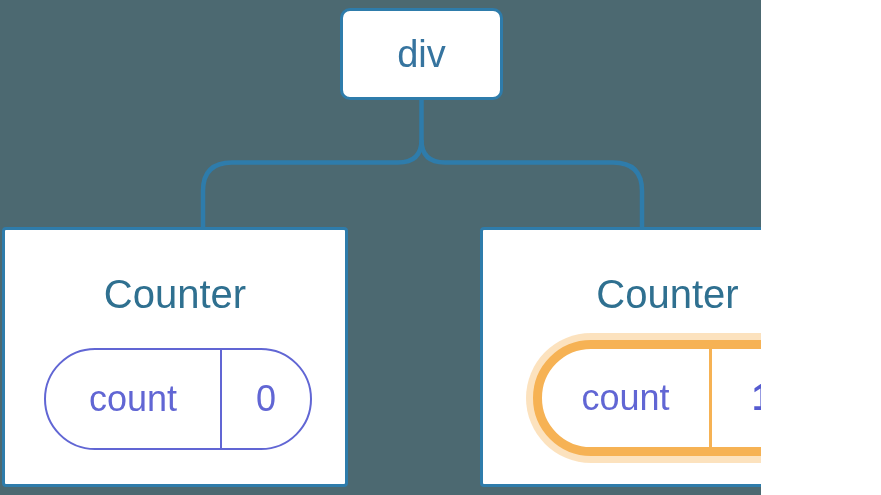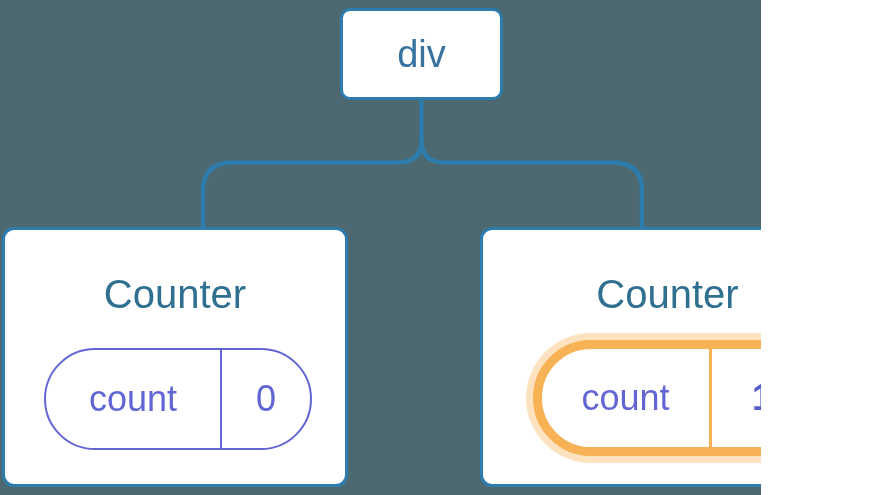--- a/index.html
+++ b/index.html
@@ -21,21 +21,21 @@
     border-radius: 10px;
     display: flex; align-items: center; justify-content: center;
   }
   .root-label { font-size: 38px; font-weight: 500; color: var(--root-label-color, #36749f); }
 
   .card {
     position: absolute; top: 227px; height: 260px;
     box-sizing: border-box;
     background: #ffffff;
     border: 3px solid var(--node-blue, #2e7cab);
-    border-radius: 12px;
+    border-radius: 4px;
   }
   .card-left  { left: 2px;   width: 346px; }
   .card-right { left: 480px; width: 375px; }
 
   .card-title {
     position: absolute; top: 42px; left: 0; right: 0;
     text-align: center;
     font-size: 40px; font-weight: 500;
     color: var(--title-color, #2f7090);
   }

